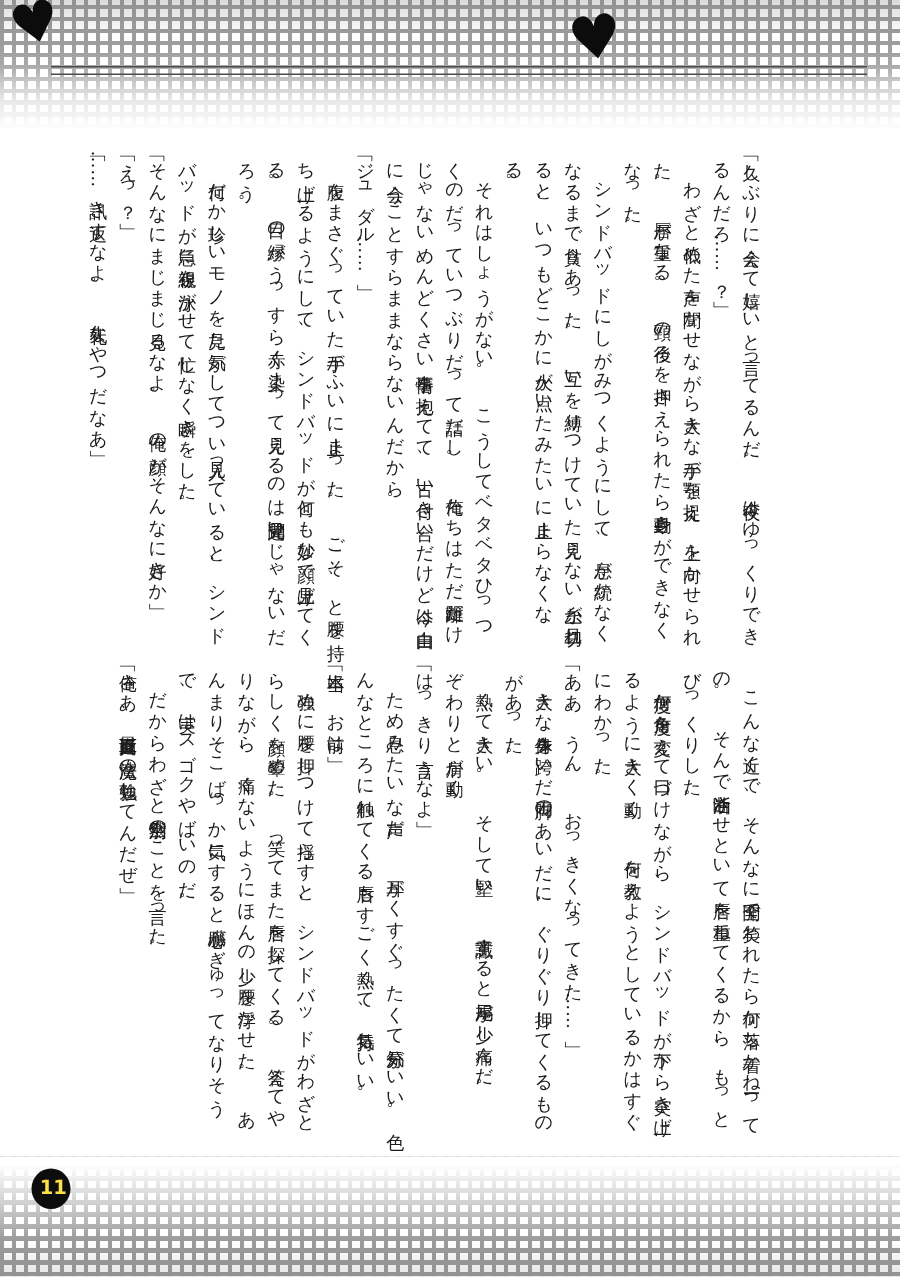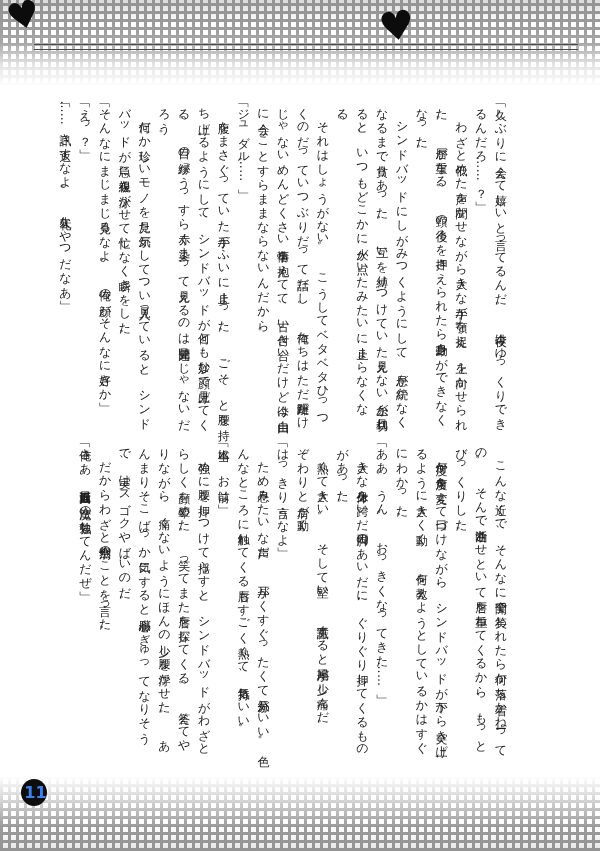--- a/index.html
+++ b/index.html
@@ -56,22 +56,22 @@
   }
   .vtext p{margin:0;padding:0;}
   .vtext p.narration{text-indent:12.5px;}
   .vtext p.dialogue{text-indent:0;}
   .block-top{top:100px;height:325px;}
   .block-bottom{top:440px;height:313px;}
   
   .page-number{
     position:absolute;left:21px;top:779px;width:26px;height:27px;
     background:#0d0d0d;border-radius:50%;
-    color:#3b82f6;font-family:"DejaVu Sans","Liberation Sans",sans-serif;
-    font-weight:bold;font-size:16px;
+    color:#fde047;font-family:"DejaVu Sans","Liberation Sans",sans-serif;
+    font-weight:bold;font-size:13px;
     display:flex;align-items:center;justify-content:center;
     padding-left:3px;box-sizing:border-box;
   }
 </style>
 </head>
 <body>
 
 <div class="page">
 
   <div class="halftone banner-top">

